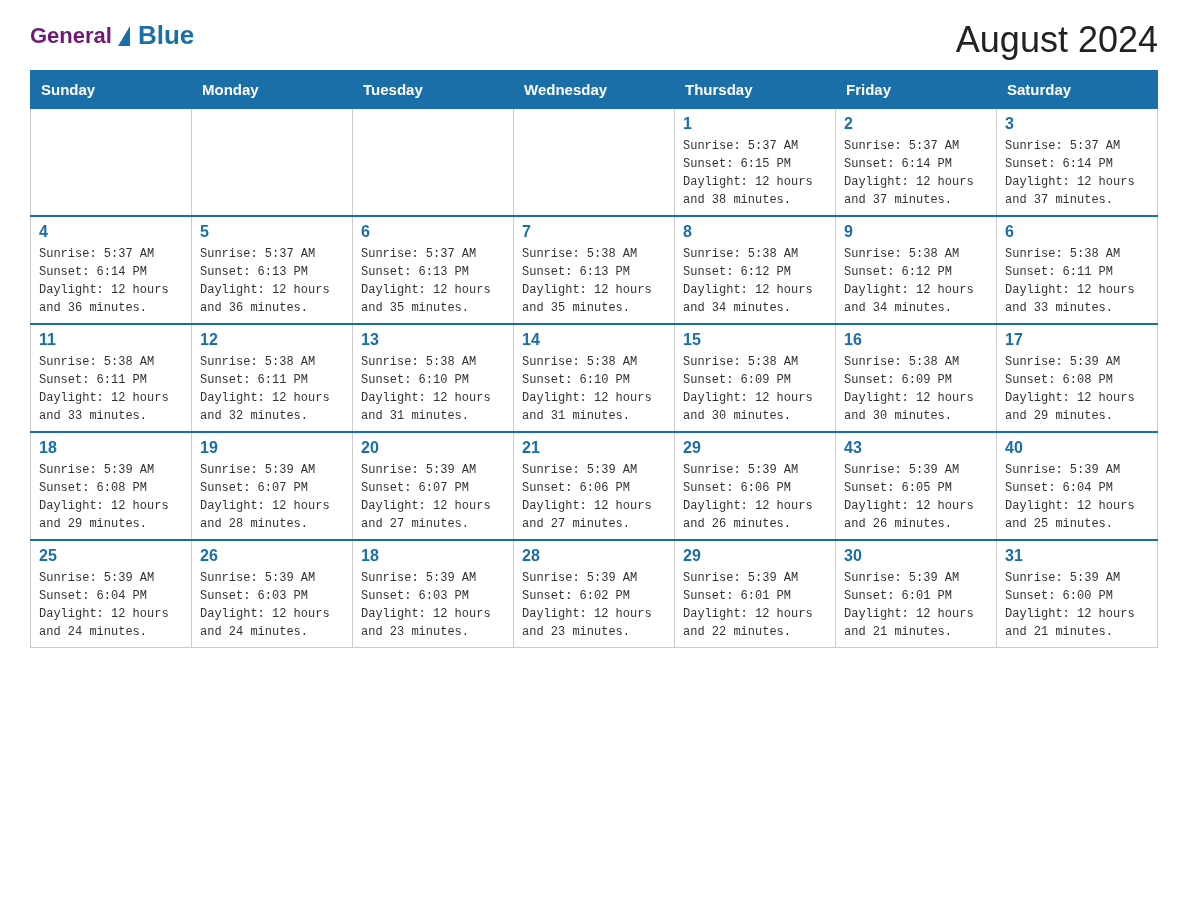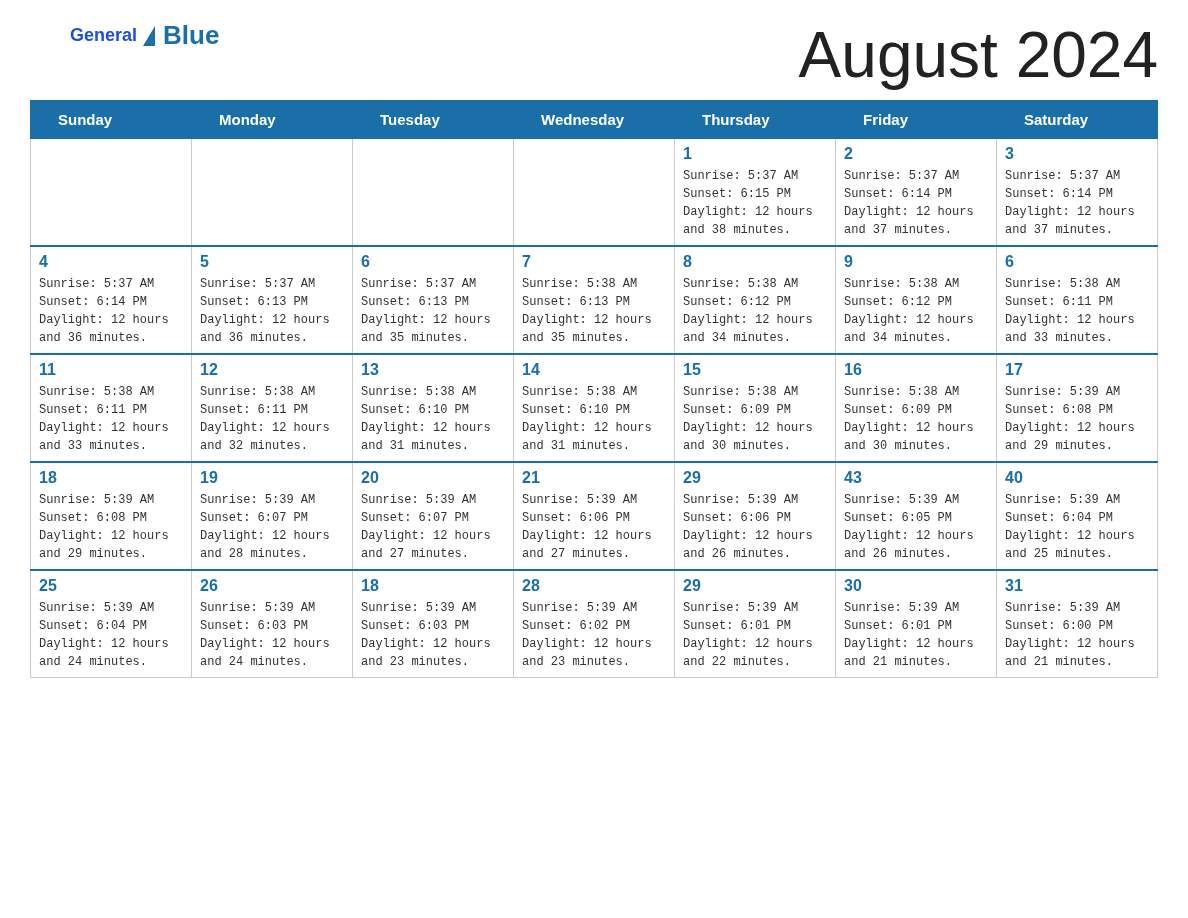--- a/index.html
+++ b/index.html
@@ -15,64 +15,63 @@
       justify-content: space-between;
       align-items: flex-start;
       margin-bottom: 10px;
     }
     .logo {
       display: flex;
       align-items: center;
       gap: 4px;
     }
     .logo-text-general {
-      font-size: 18px;
-      font-weight: bold;
-      color: #1d4ed8;
-      margin-left: 40px;
+      font-size: 22px;
+      font-weight: bold;
+      color: #701a75;
     }
     .logo-text-blue {
       font-size: 26px;
       font-weight: bold;
       color: #1a6fa8;
     }
     .logo-icon {
       width: 0;
       height: 0;
       border-left: 12px solid transparent;
       border-right: 0px solid transparent;
       border-bottom: 20px solid #1a6fa8;
       display: inline-block;
       margin-left: 2px;
     }
     .title-area {
       text-align: right;
     }
     .month-title {
-      font-size: 64px;
+      font-size: 36px;
       font-weight: normal;
       color: #222;
       line-height: 1.1;
     }
     .location-title {
       font-size: 20px;
       color: #444;
       margin-top: 4px;
     }
     .calendar-table {
       width: 100%;
       border-collapse: collapse;
       margin-top: 10px;
     }
     .calendar-table th {
       background-color: #1a6fa8;
       color: #fff;
       font-size: 15px;
       font-weight: bold;
-      padding: 10px 27px;
+      padding: 10px 10px;
       text-align: left;
       border: 1px solid #1a6fa8;
     }
     .calendar-table td {
       vertical-align: top;
       border: 1px solid #ccc;
       padding: 6px 8px;
       width: calc(100% / 7);
       min-height: 100px;
     }

